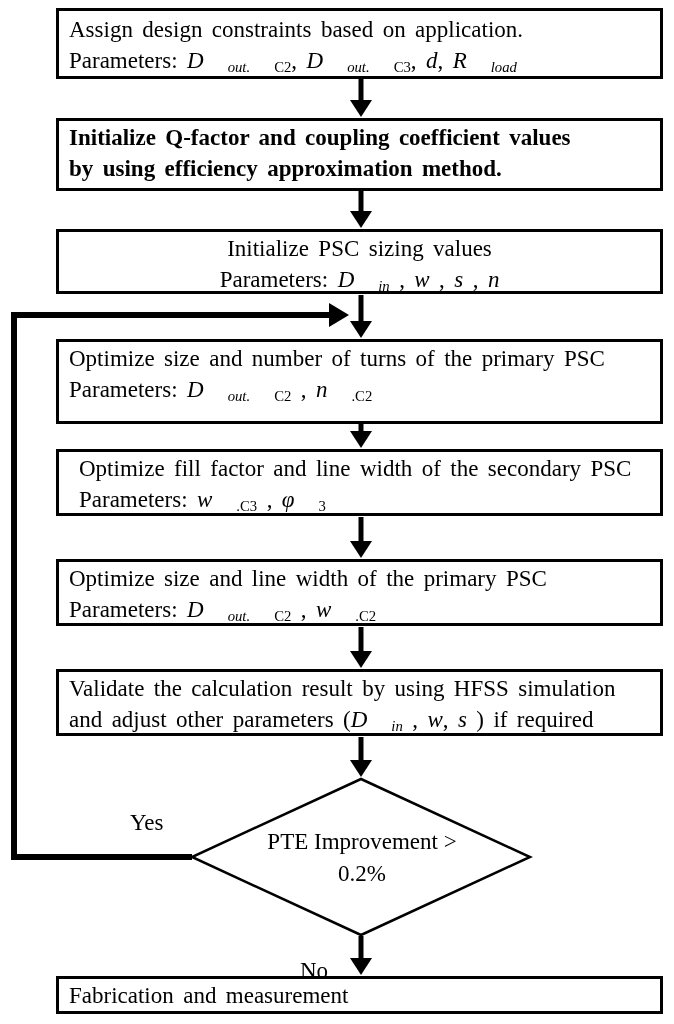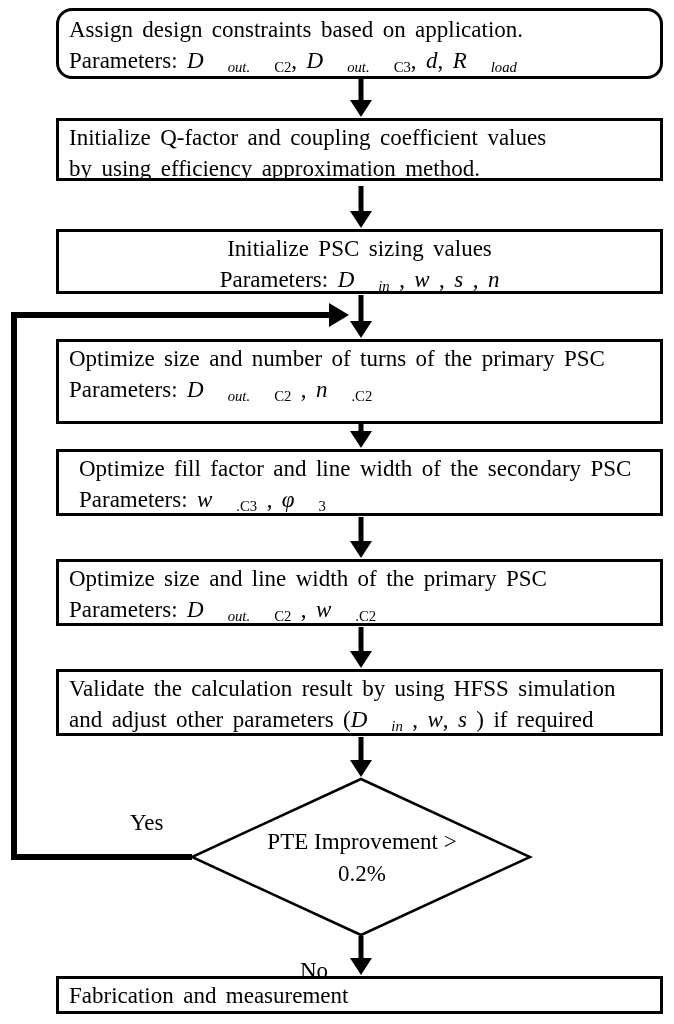--- a/index.html
+++ b/index.html
@@ -47,22 +47,22 @@
   }
   #decision-text {
     position: absolute;
     left: 212px;
     top: 826px;
     width: 300px;
     text-align: center;
     font-size: 23px;
     line-height: 32px;
   }
-  #box-0 { top: 8px;   height: 71px; padding-top: 3px; border-radius: 16px; }
-  #box-1 { top: 118px; height: 63px; }
+  #box-0 { top: 8px;   height: 71px; padding-top: 3px; }
+  #box-1 { top: 118px; height: 73px; font-weight: bold; }
   #box-2 { top: 229px; height: 65px; text-align: center; }
   #box-3 { top: 339px; height: 85px; }
   #box-4 { top: 449px; height: 67px; padding-left: 20px; }
   #box-5 { top: 559px; height: 67px; }
   #box-6 { top: 669px; height: 67px; }
   #box-7 { top: 976px; height: 38px; }
   #yes-label { left: 130px; top: 809px; }
   #no-label  { left: 300px; top: 936px; margin-top: 21px; }
 </style>
 </head>

